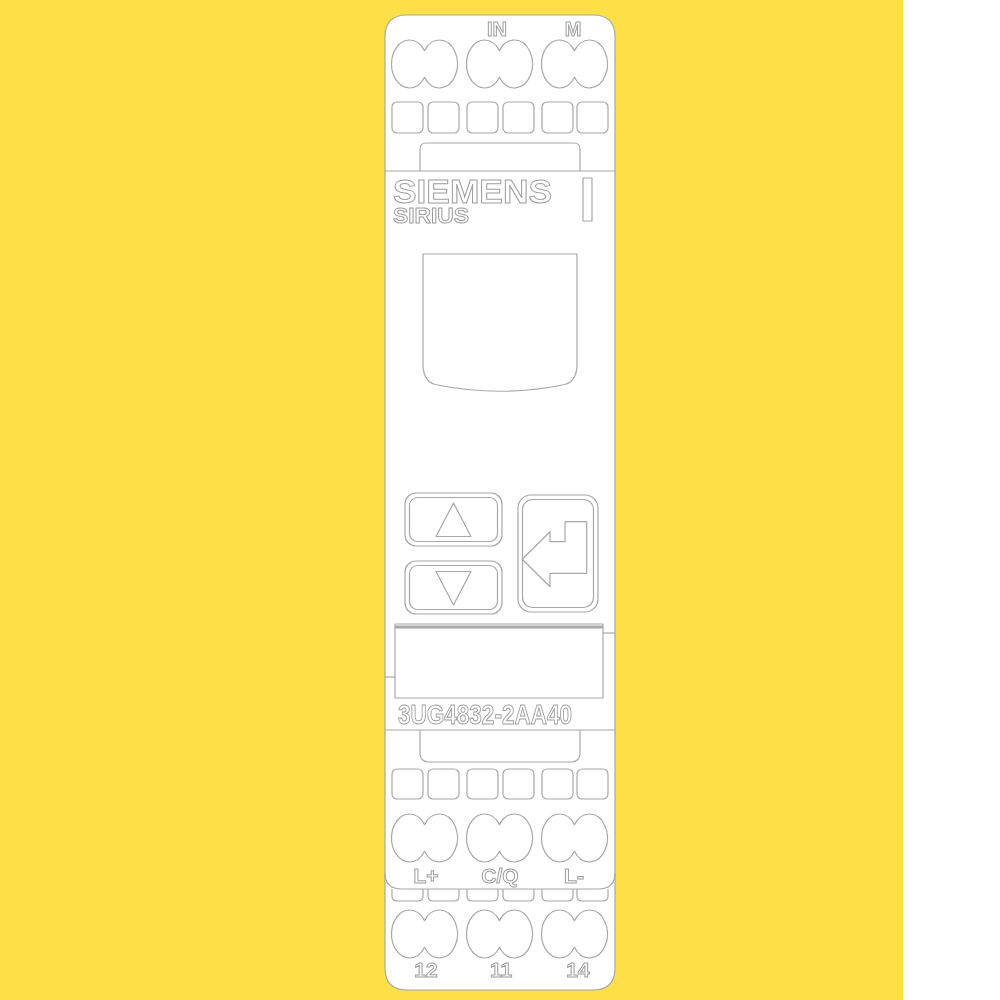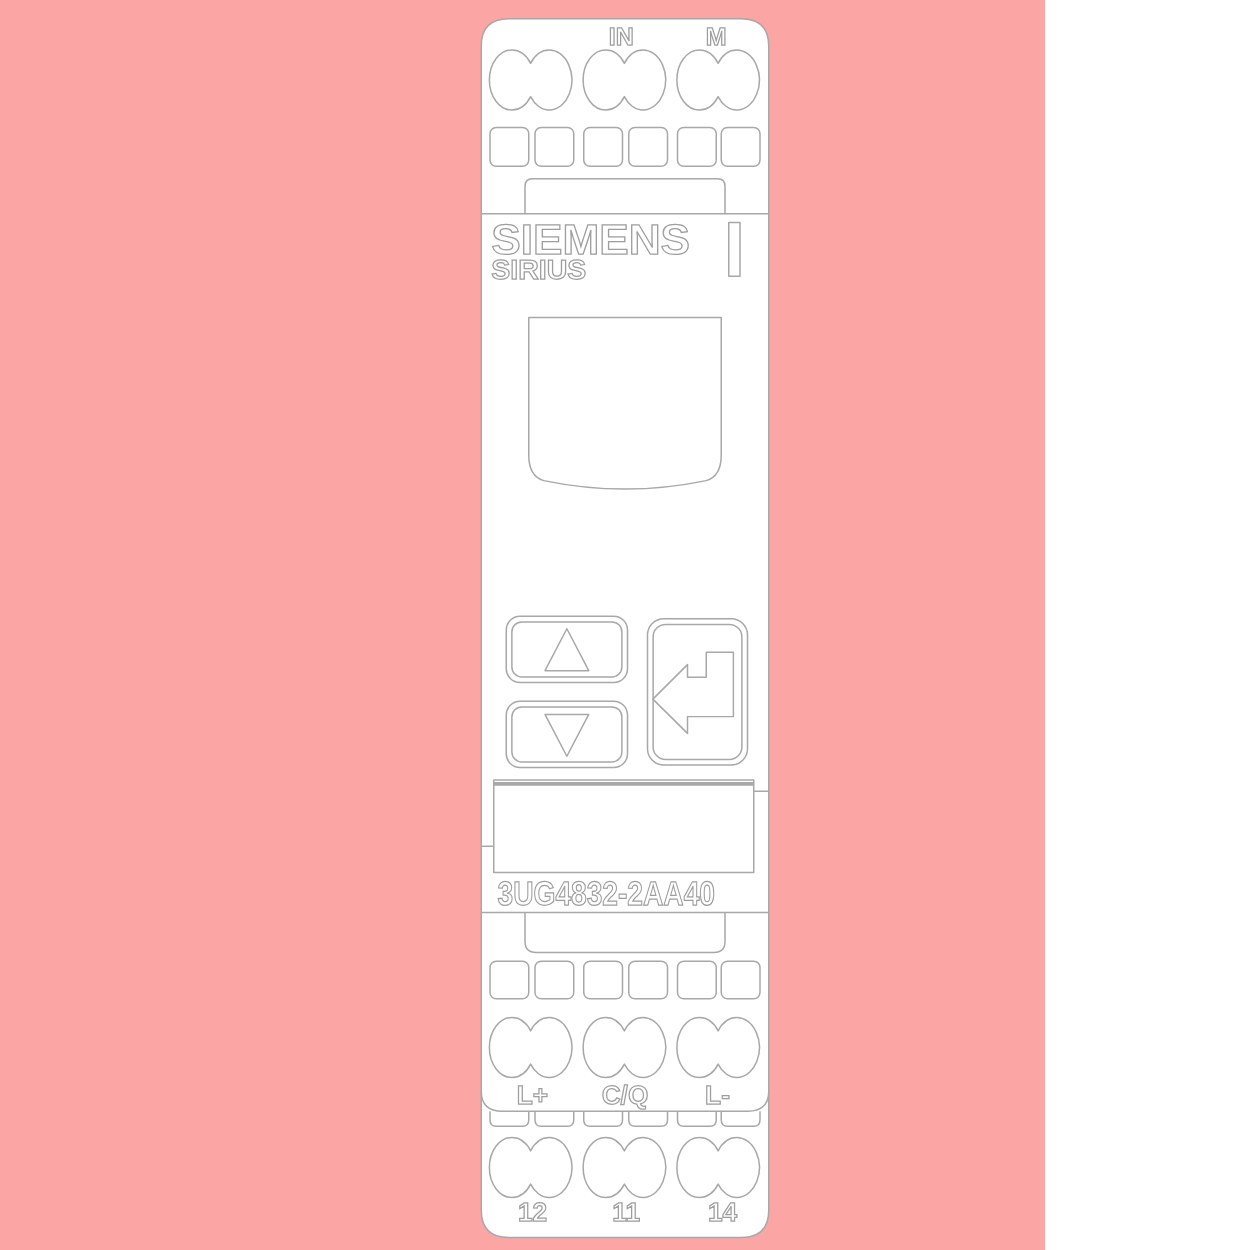--- a/index.html
+++ b/index.html
@@ -1,16 +1,16 @@
 <!DOCTYPE html>
 <html><head>
 <meta charset="utf-8">
 <style>
   html,body{margin:0;padding:0;background:#ffffff;}
-  .stage{position:relative;width:836px;height:1000px;background:#fca5a5;overflow:hidden;
+  .stage{position:relative;width:903px;height:1000px;background:#fde047;overflow:hidden;
          font-family:"Liberation Sans",sans-serif;}
   svg{display:block;}
   
   .ln{fill:none;stroke:#a8a8a8;stroke-width:1.2;stroke-linejoin:round;}
   .fw{fill:#ffffff;stroke:#a8a8a8;stroke-width:1.2;stroke-linejoin:round;}
   .thick{stroke:#a8a8a8;stroke-width:3;}
   
   .t{fill:#ffffff;stroke:#9e9e9e;stroke-width:1;font-weight:bold;
      font-family:"Liberation Sans",sans-serif;text-anchor:middle;}
   .ts{text-anchor:start;}

